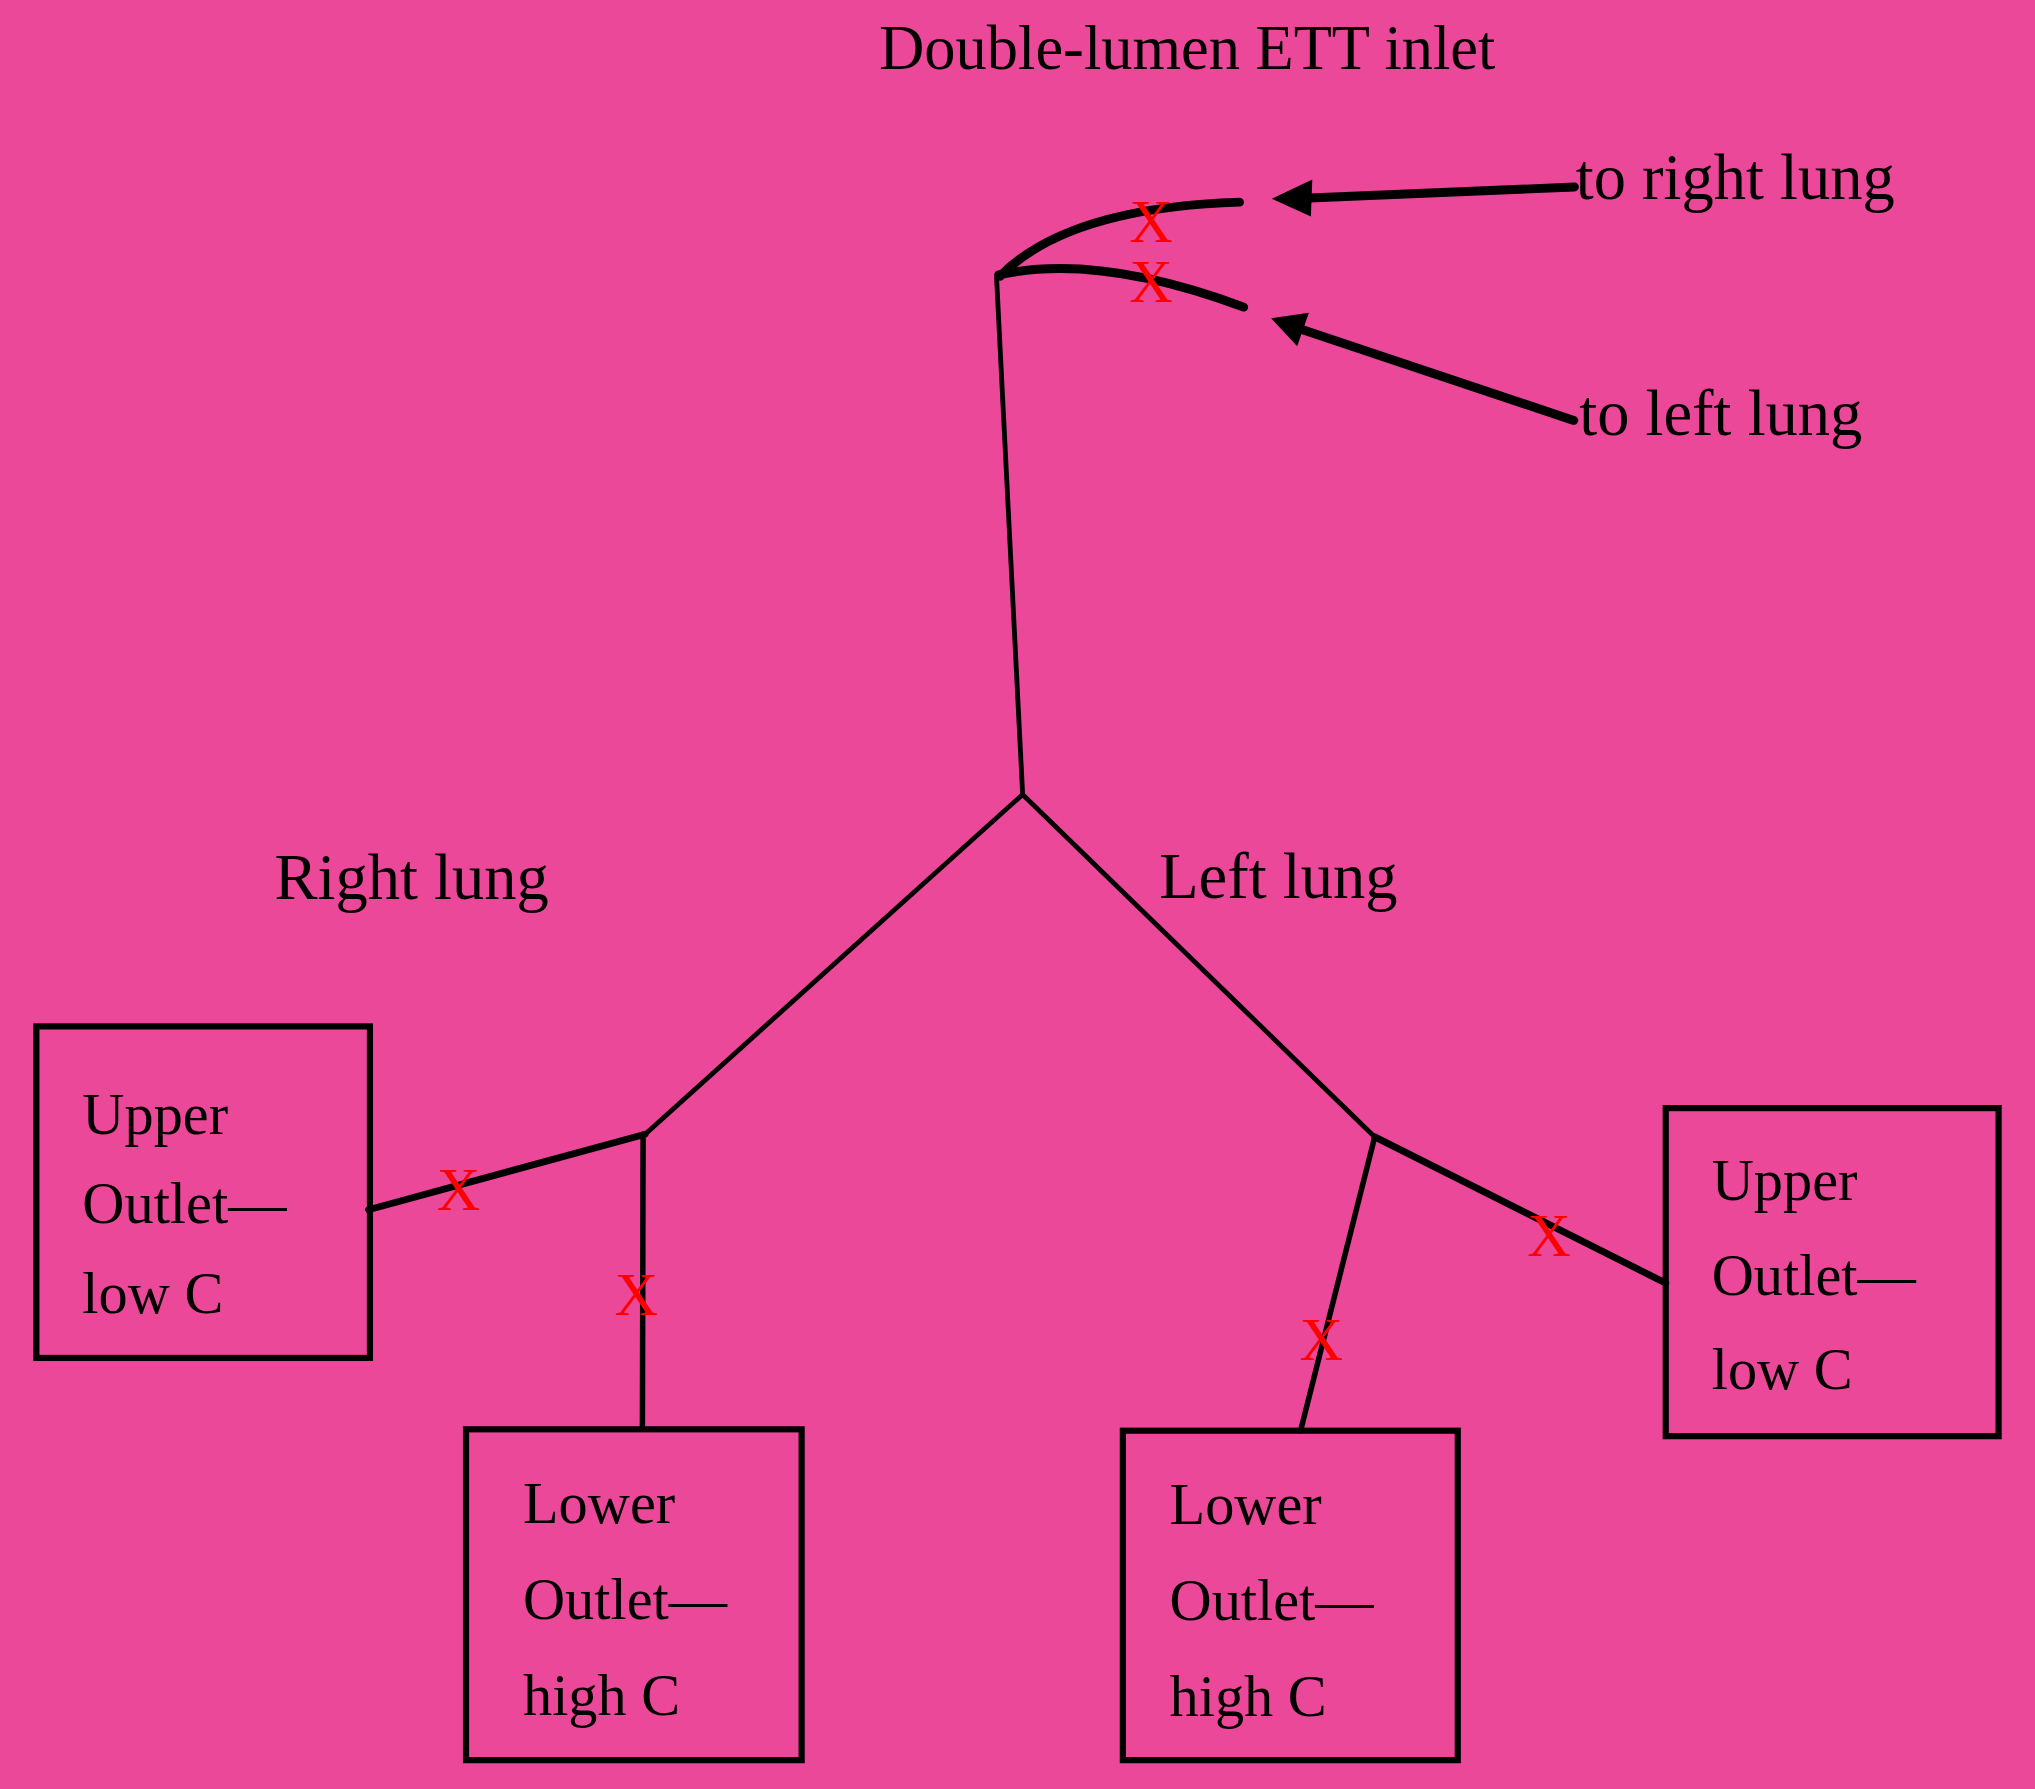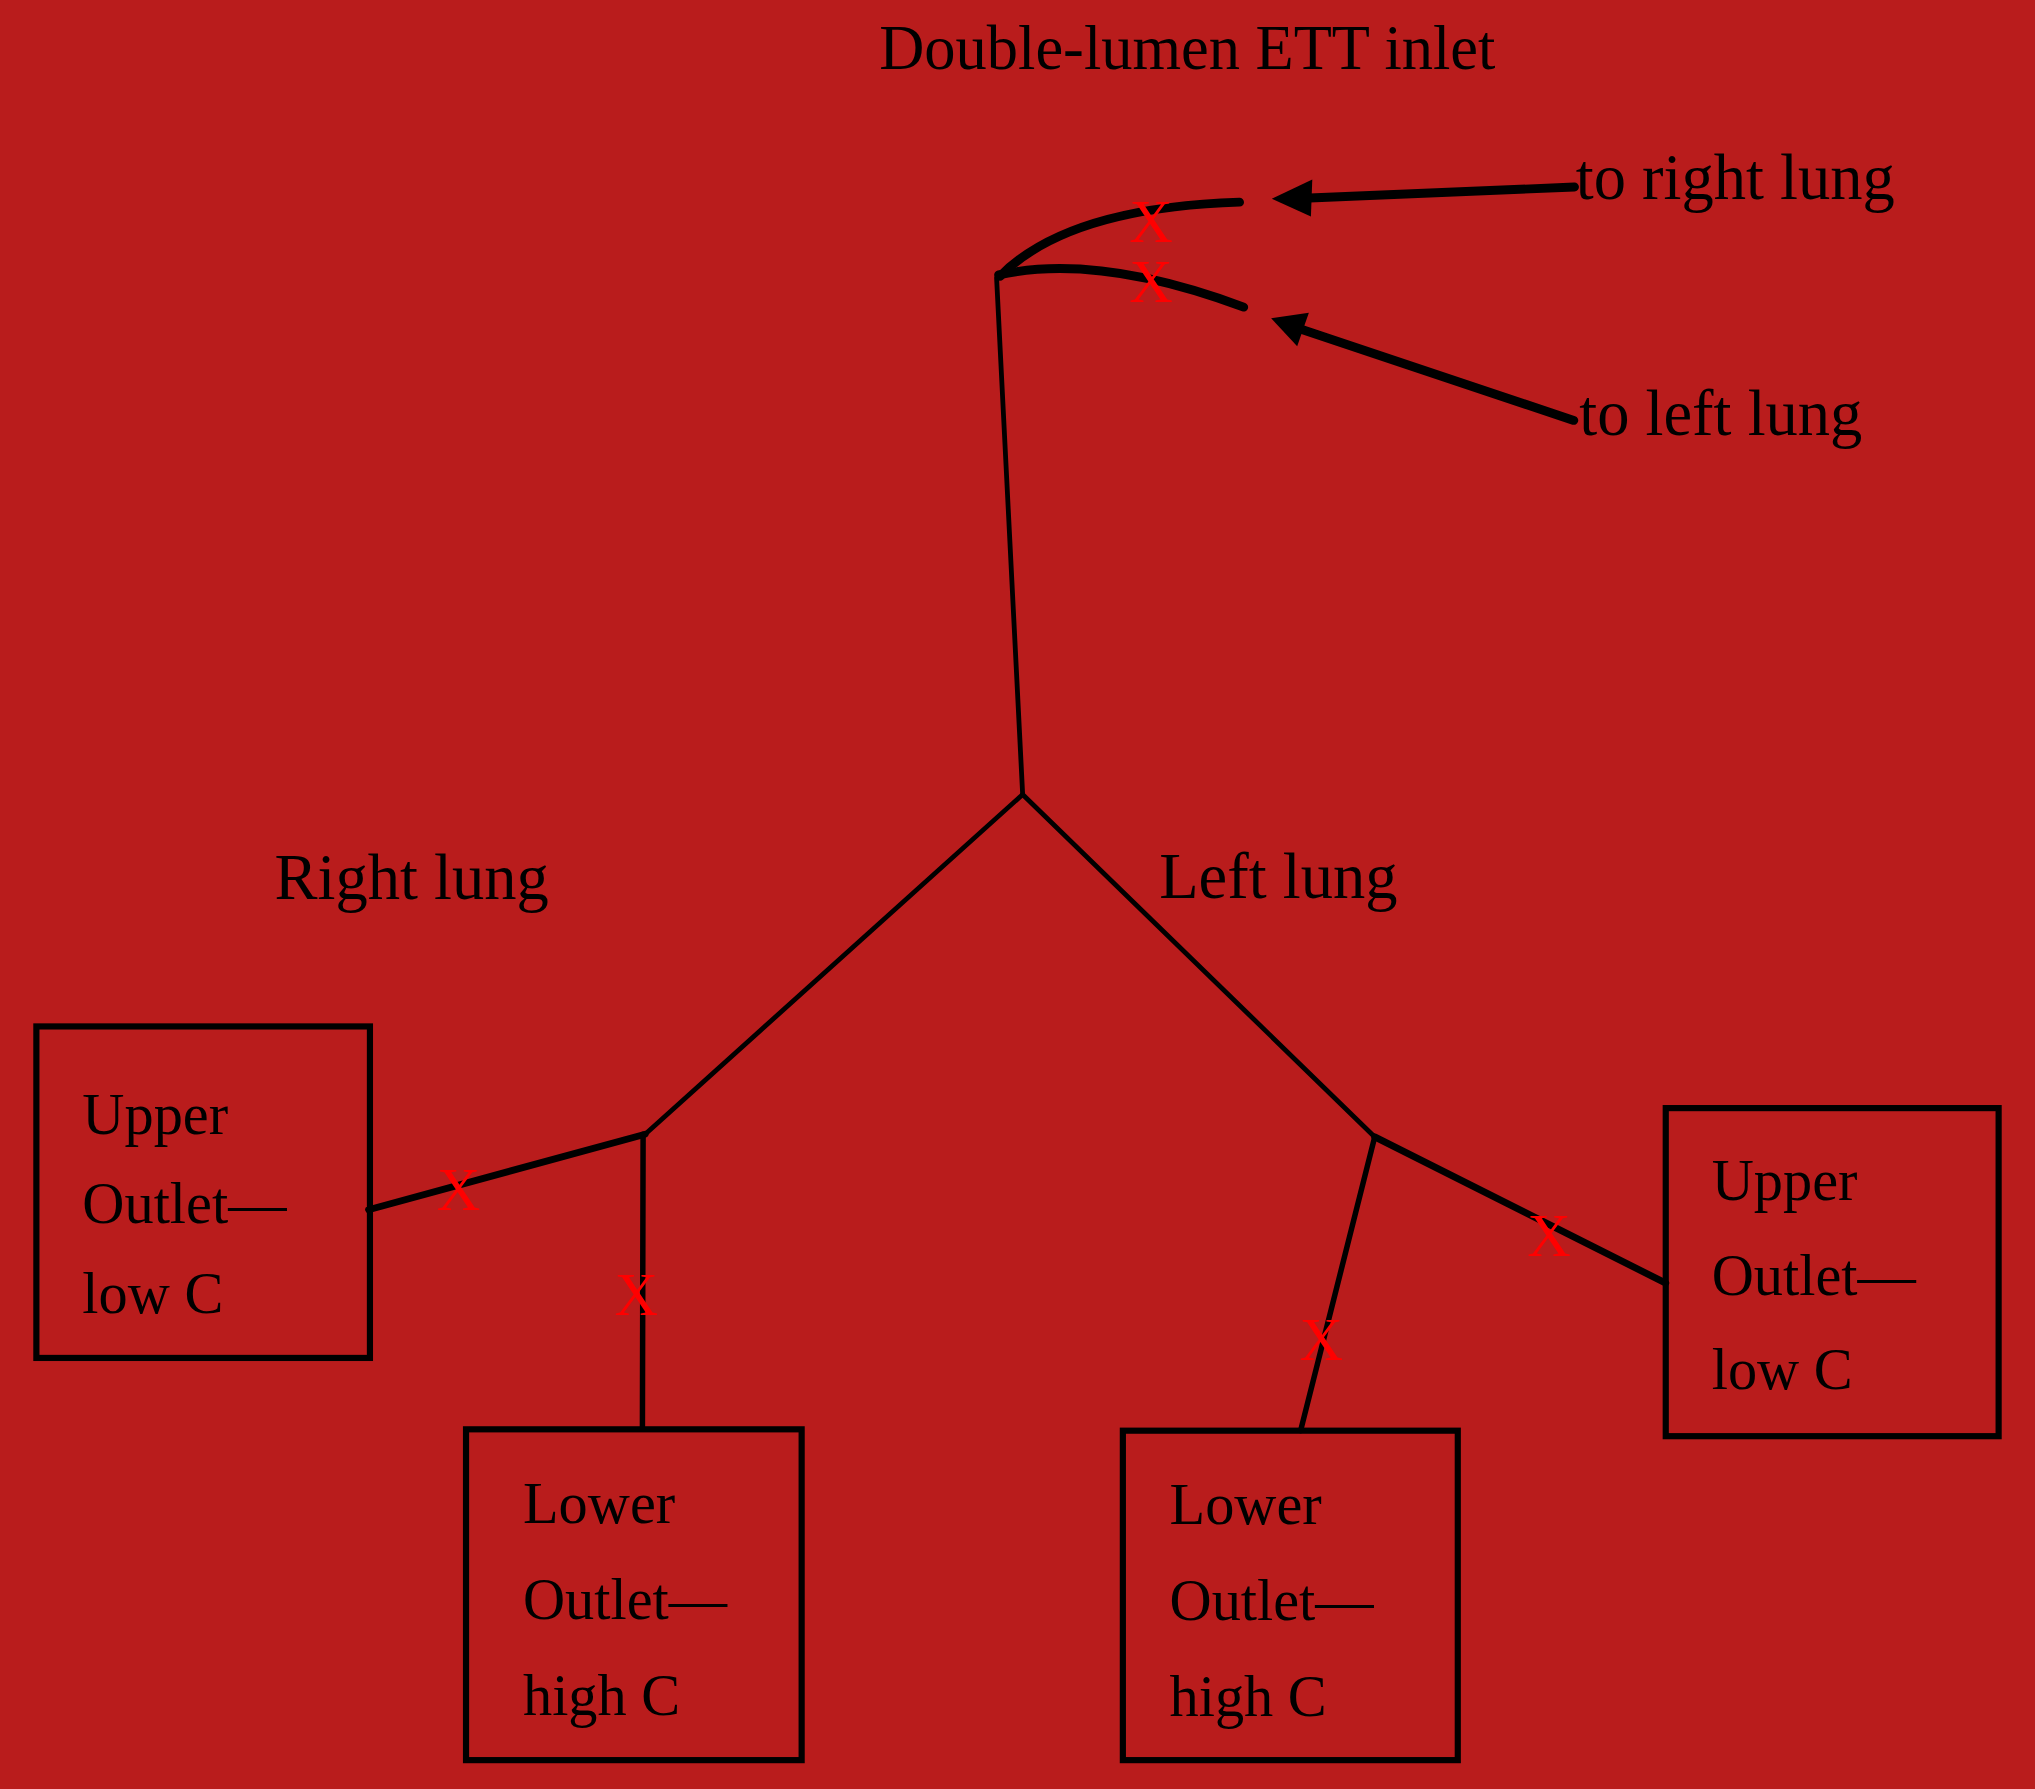--- a/index.html
+++ b/index.html
@@ -4,21 +4,21 @@
 <style>
   html, body {
     margin: 0;
     padding: 0;
     background: #ffffff;
   }
   #canvas {
     position: relative;
     width: 2035px;
     height: 1790px;
-    background: #b91c1c;
+    background: #ec4899;
     font-family: "Liberation Serif", "DejaVu Serif", serif;
   }
   svg { display: block; }
   .stroke {
     stroke: #000000;
     fill: none;
     stroke-linecap: round;
     stroke-linejoin: round;
   }
   .head { fill: #000000; stroke: none; }

